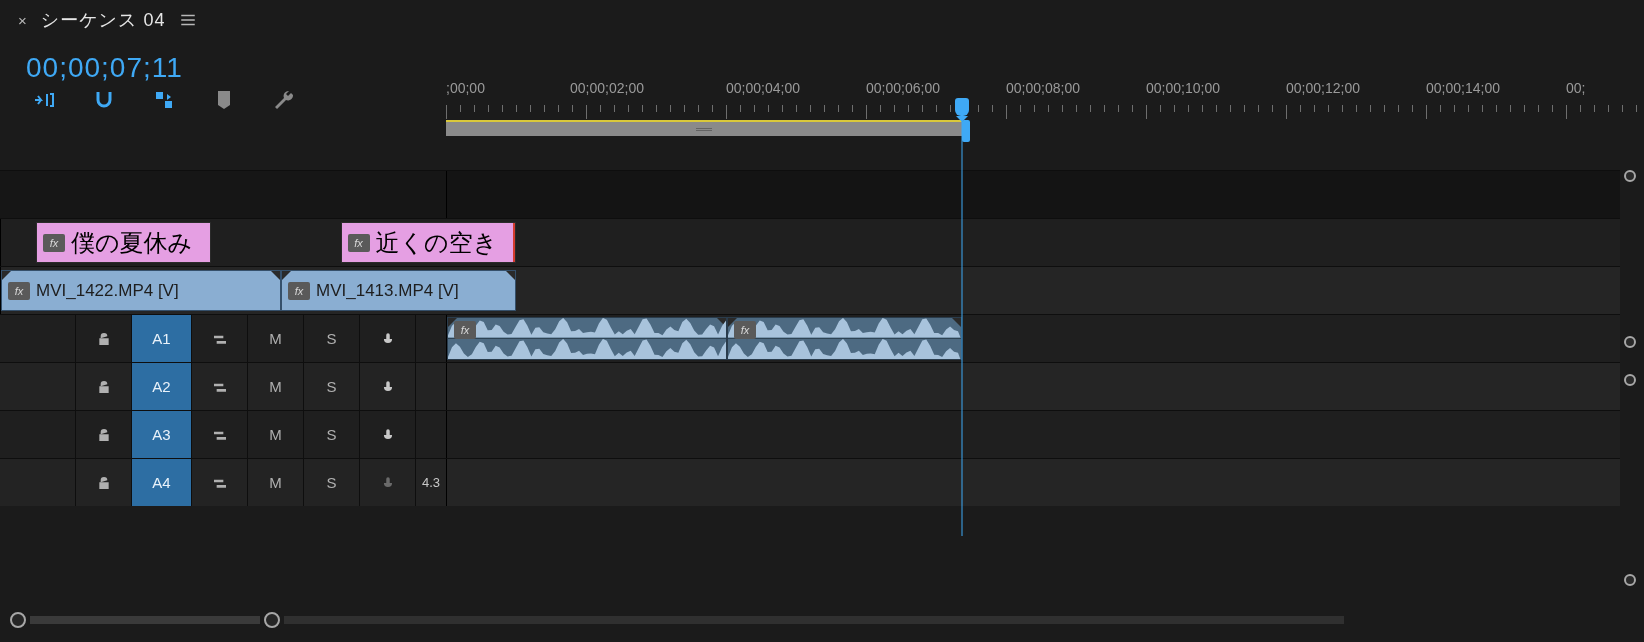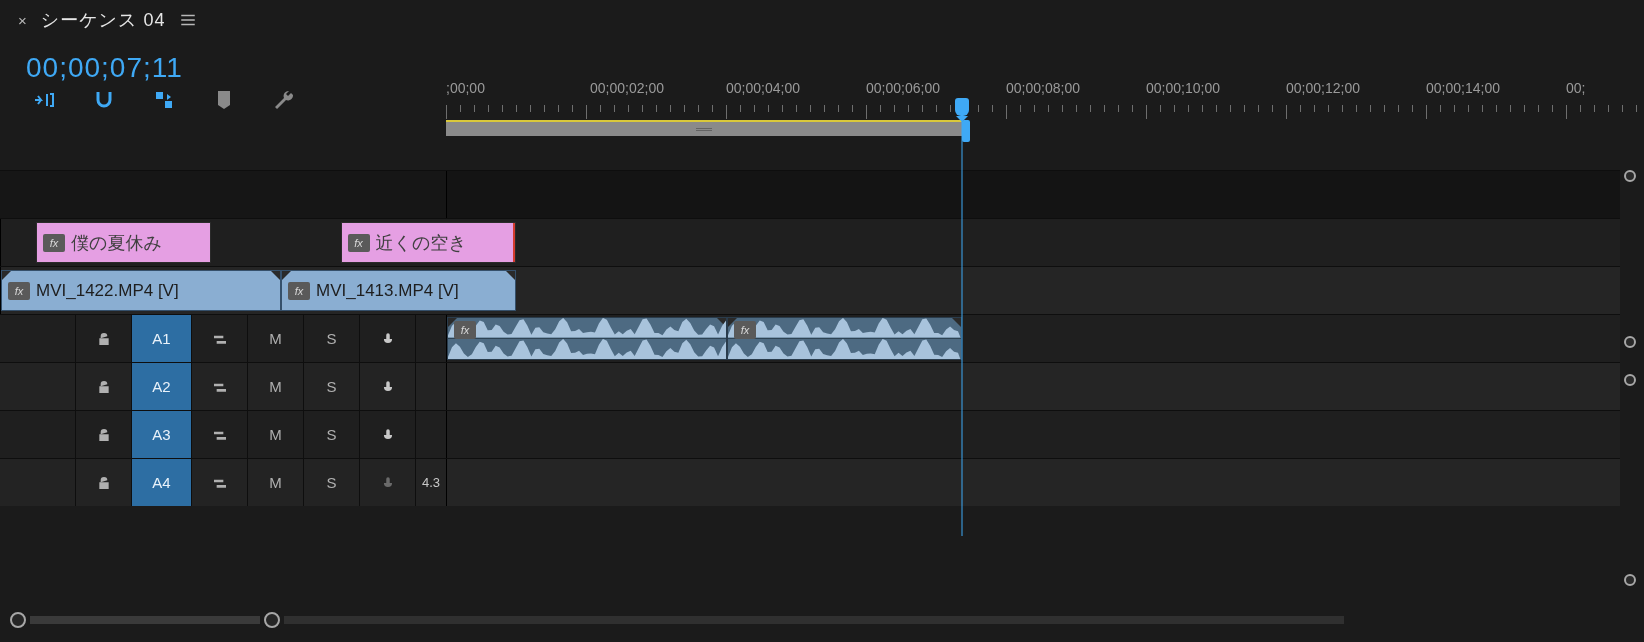--- a/index.html
+++ b/index.html
@@ -58,21 +58,21 @@
   .head-cell.mic.dis svg { fill:#6a6a6a; }
   .head-spacer { flex:1; display:flex; align-items:center; padding-left:6px; color:#c8c8c8; font-size:13px; }
 
   .track-body { flex:1; position:relative; background:#252525; border-left:1px solid #000; }
   .track-body.alt { background:#1f1f1f; }
   .gap-body { background:#141414; }
 
   
   .clip { position:absolute; top:3px; bottom:3px; border:1px solid #2b2b2b; display:flex; align-items:center; padding-left:6px; gap:6px; overflow:hidden; }
   .clip.pink { background:#e59fe3; }
-  .clip.pink .clip-label { color:#404040; font-size:18px; }
+  .clip.pink .clip-label { color:#000000; font-size:24px; }
   .clip.blue { background:#8aaed2; border:1px solid #35506b; }
   .clip.blue .clip-label { color:#1e1e1e; font-size:17px; }
   .fx-badge { width:22px; height:18px; background:#5a5a5a; border-radius:2px; color:#d9d9d9; font-size:11px; font-style:italic; display:flex; align-items:center; justify-content:center; flex:0 0 auto; }
   .clip-tri-tl { position:absolute; left:0; top:0; border-top:9px solid #2a2a2a; border-right:9px solid transparent; }
   .clip-tri-tr { position:absolute; right:0; top:0; border-top:9px solid #2a2a2a; border-left:9px solid transparent; }
 
   
   .aclip { position:absolute; top:2px; bottom:2px; background:#4d6a82; border:1px solid #2a3c4c; overflow:hidden; }
   .aclip .wave { position:absolute; left:0; right:0; height:50%; overflow:hidden; }
   .aclip .wave.top { top:0; border-bottom:1px solid #2e4354; }
@@ -134,21 +134,21 @@
         <svg viewBox="0 0 24 24">
             <path d="M21 7a5 5 0 0 1-7 5L5 21l-2-2 9-9a5 5 0 0 1 5-7l-3 3 2 2 3-3z" fill="#8a8a8a"></path>
           </svg>
       </span>
     </div>
   </div>
 
   <div class="right-header">
     <div class="ruler-labels" id="rulerLabels">
         <div class="ruler-label" style="left: 0px;">;00;00</div>
-        <div class="ruler-label" style="left: 144px;">00;00;02;00</div>
+        <div class="ruler-label" style="left: 124px;">00;00;02;00</div>
         <div class="ruler-label" style="left: 280px;">00;00;04;00</div>
         <div class="ruler-label" style="left: 420px;">00;00;06;00</div>
         <div class="ruler-label" style="left: 560px;">00;00;08;00</div>
         <div class="ruler-label" style="left: 700px;">00;00;10;00</div>
         <div class="ruler-label" style="left: 840px;">00;00;12;00</div>
         <div class="ruler-label" style="left: 980px;">00;00;14;00</div>
         <div class="ruler-label" style="left: 1120px;">00;</div>
       </div>
     <div class="ruler-ticks" id="rulerTicks">
         <div class="tick major" style="left: 0px;"></div>

